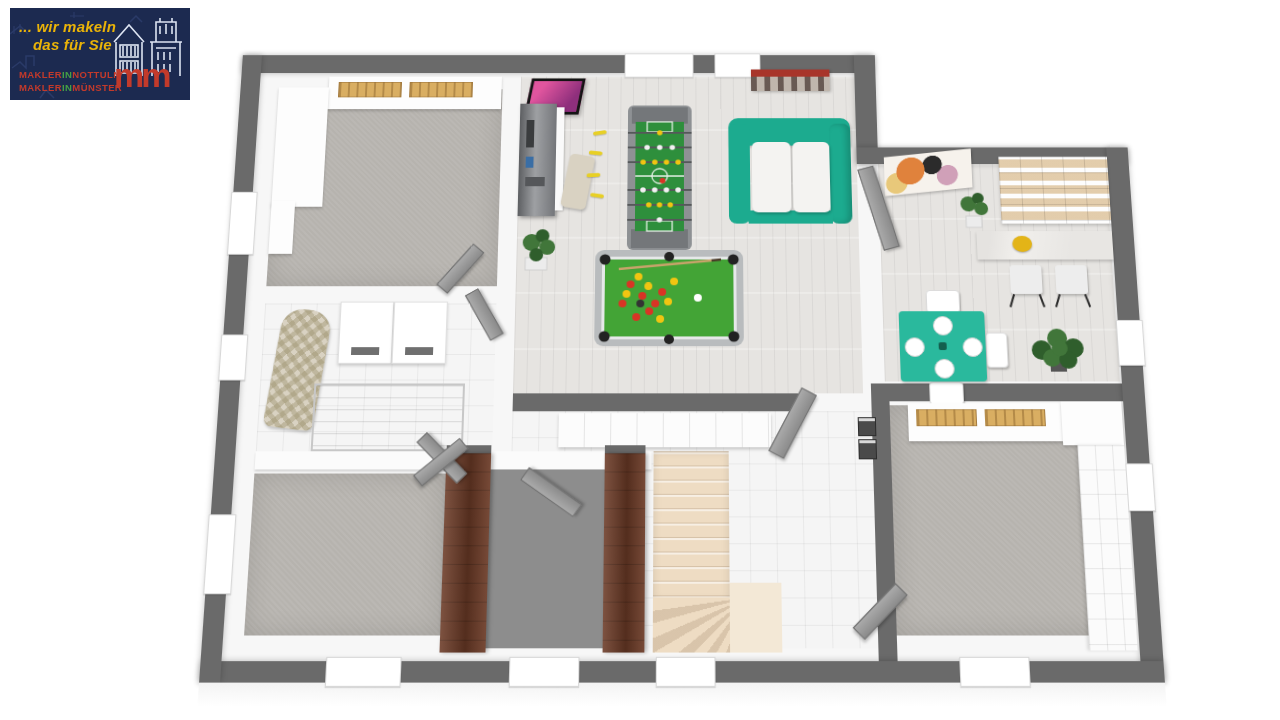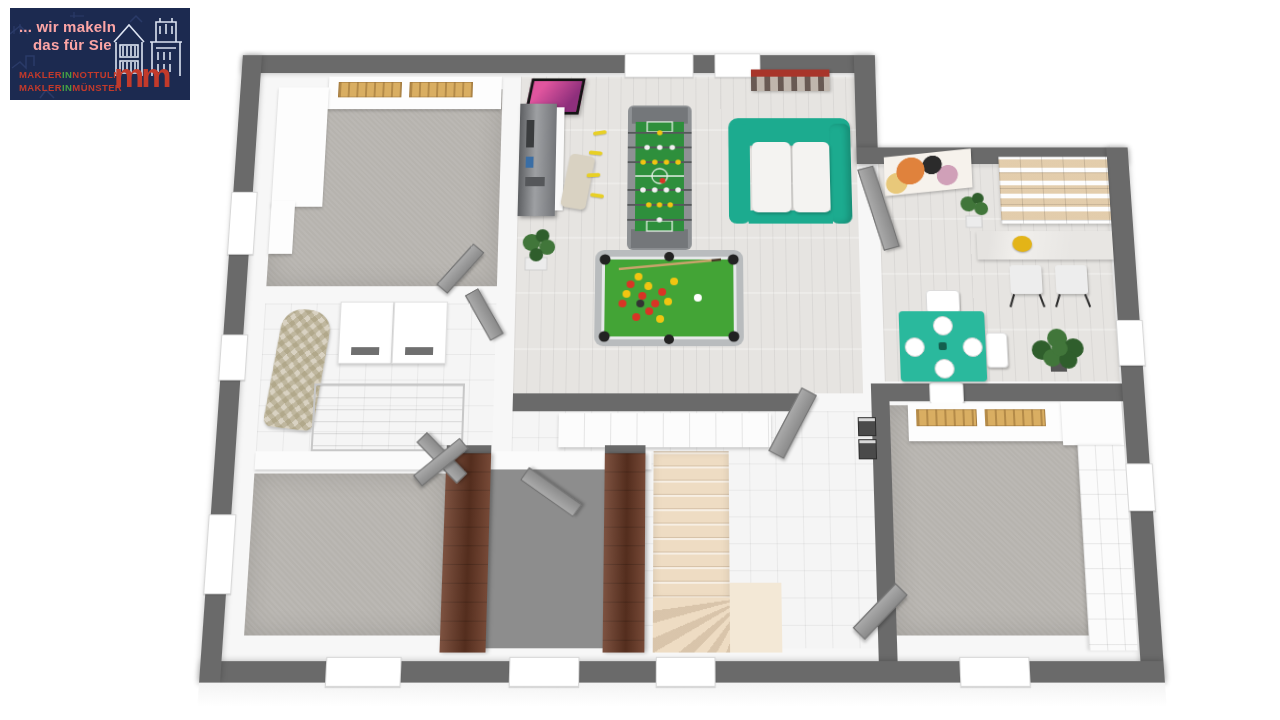--- a/index.html
+++ b/index.html
@@ -68,21 +68,21 @@
 </head>
 <body>
 
 <div class="abs" style="left:0;top:0;width:1280px;height:720px;">
 
   <div class="logo" style="background-color: rgb(28, 42, 80);">
     <svg width="180" height="92" viewBox="0 0 180 92" style="left:0;top:0;opacity:.45">
       <path fill="none" stroke-width="1.5" d="M0,26 l10,-8 8,8 M2,60 l8,-6 6,6 v-12 h8 v10 M30,90 l6,-8 8,8 M120,14 l6,-6 6,6" stroke="#3c4f86"></path>
       <path fill="none" stroke-width="1.2" d="M4,18 v8 M10,16 v10 M60,8 h14 M64,4 v6" stroke="#3c4f86"></path>
     </svg>
-    <div class="slogan" style="color: #fca5a5;"><span>... wir makeln</span><span class="l2">das für Sie</span></div>
+    <div class="slogan" style="color: #eab308; font-style: italic;"><span>... wir makeln</span><span class="l2">das für Sie</span></div>
     <svg width="76" height="74" viewBox="0 0 76 74" style="left:100px;top:4px;">
       <g fill="none" stroke-width="1.6" stroke="#dde4f2">
         <path d="M4,30 L19,13 L34,30 M6,30 V64 M32,30 V64"></path>
         <rect x="10" y="33" width="18" height="12"></rect>
         <path d="M13,34 v10 M17,34 v10 M21,34 v10 M25,34 v10"></path>
         <rect x="10" y="49" width="18" height="12"></rect>
         <path d="M13,50 v10 M17,50 v10 M21,50 v10 M25,50 v10"></path>
         <path d="M40,30 H72 M42,30 V64 M70,30 V64 M46,30 V10 H66 V30 M50,6 V10 M62,6 V10 M50,14 v8 M56,12 v10 M62,14 v8"></path>
         <path d="M46,36 h20 M48,40 v8 M54,40 v8 M60,40 v8 M48,52 v8 M54,52 v8 M60,52 v8"></path>
       </g>

